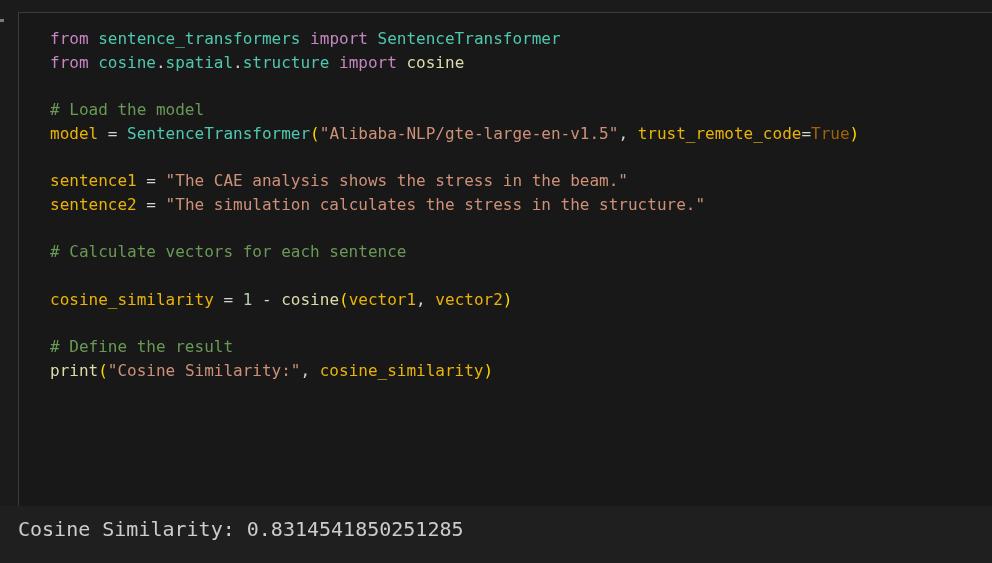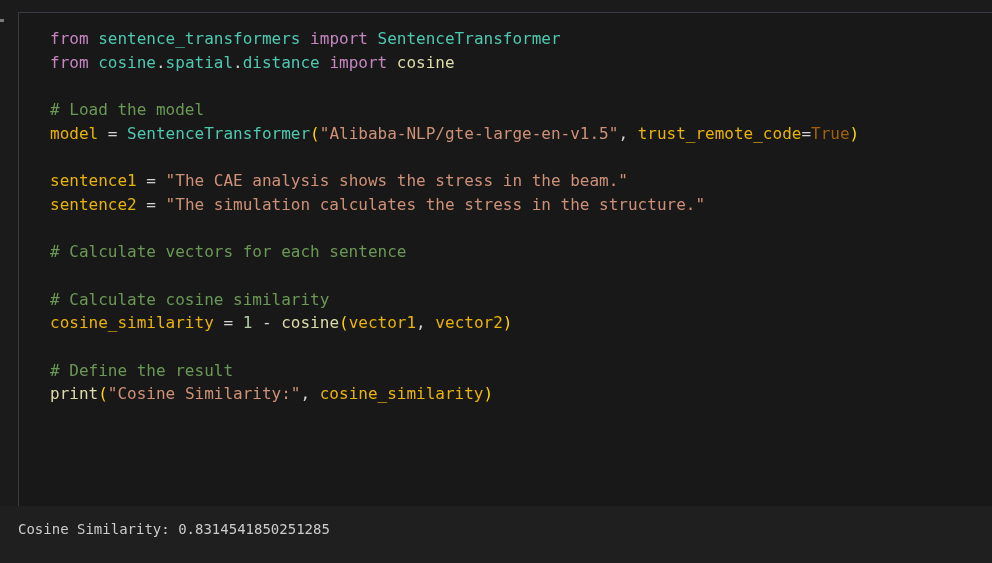--- a/index.html
+++ b/index.html
@@ -64,45 +64,44 @@
   }
   
   .output{
     position:absolute;left:0;right:0;top:506px;height:57px;
     background:#1f1f1f;
     box-sizing:border-box;
   }
   .output-line{
     padding:13px 0 0 18px;
     font-family:"DejaVu Sans Mono","Liberation Mono",monospace;
-    font-size:14px;
+    font-size:20px;
     line-height:20px;
     color:#cccccc;
     white-space:pre;
   }
 </style>
 </head>
 <body>
 
 <div class="focus-tick"></div>
 
 <div class="cell">
   <div class="code-area" id="code-area">
       <div class="code-line"><span class="tok-kw">from</span><span class="tok-op"> </span><span class="tok-ty">sentence_transformers</span><span class="tok-op"> </span><span class="tok-kw">import</span><span class="tok-op"> </span><span class="tok-ty">SentenceTransformer</span></div>
-      <div class="code-line"><span class="tok-kw">from</span><span class="tok-op"> </span><span class="tok-ty">cosine</span><span class="tok-op">.</span><span class="tok-ty">spatial</span><span class="tok-op">.</span><span class="tok-ty">distance</span><span class="tok-op"> </span><span class="tok-kw">import</span><span class="tok-op"> </span><span class="tok-fn">cosine</span></div>
+      <div class="code-line"><span class="tok-kw">from</span><span class="tok-op"> </span><span class="tok-ty">cosine</span><span class="tok-op">.</span><span class="tok-ty">spatial</span><span class="tok-op">.</span><span class="tok-ty">structure</span><span class="tok-op"> </span><span class="tok-kw">import</span><span class="tok-op"> </span><span class="tok-fn">cosine</span></div>
       <div class="code-line"></div>
       <div class="code-line"><span class="tok-com"># Load the model</span></div>
       <div class="code-line"><span class="tok-var">model</span><span class="tok-op"> = </span><span class="tok-ty">SentenceTransformer</span><span class="tok-br">(</span><span class="tok-str">"Alibaba-NLP/gte-large-en-v1.5"</span><span class="tok-op">, </span><span class="tok-var">trust_remote_code</span><span class="tok-op">=</span><span class="tok-bool">True</span><span class="tok-br">)</span></div>
       <div class="code-line"></div>
       <div class="code-line"><span class="tok-var">sentence1</span><span class="tok-op"> = </span><span class="tok-str">"The CAE analysis shows the stress in the beam."</span></div>
       <div class="code-line"><span class="tok-var">sentence2</span><span class="tok-op"> = </span><span class="tok-str">"The simulation calculates the stress in the structure."</span></div>
       <div class="code-line"></div>
       <div class="code-line"><span class="tok-com"># Calculate vectors for each sentence</span></div>
       <div class="code-line"></div>
-      <div class="code-line"><span class="tok-com"># Calculate cosine similarity</span></div>
       <div class="code-line"><span class="tok-var">cosine_similarity</span><span class="tok-op"> = </span><span class="tok-num">1</span><span class="tok-op"> - </span><span class="tok-fn">cosine</span><span class="tok-br">(</span><span class="tok-var">vector1</span><span class="tok-op">, </span><span class="tok-var">vector2</span><span class="tok-br">)</span></div>
       <div class="code-line"></div>
       <div class="code-line"><span class="tok-com"># Define the result</span></div>
       <div class="code-line"><span class="tok-fn">print</span><span class="tok-br">(</span><span class="tok-str">"Cosine Similarity:"</span><span class="tok-op">, </span><span class="tok-var">cosine_similarity</span><span class="tok-br">)</span></div>
     </div>
   <div class="exec-row">
     <span class="check">✓</span>
     <span class="duration">7.3s</span>
   </div>
 </div>

